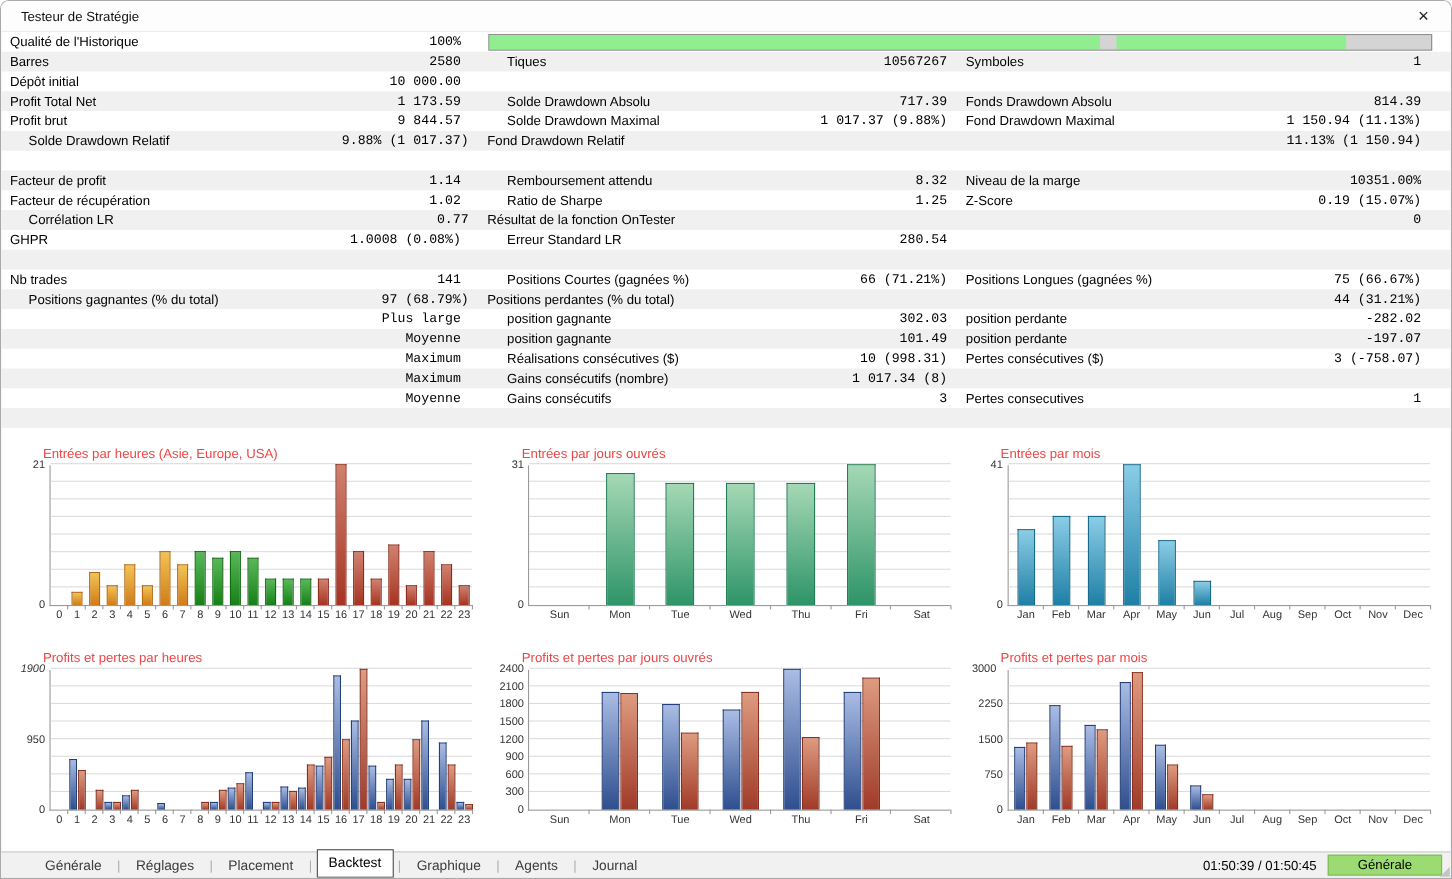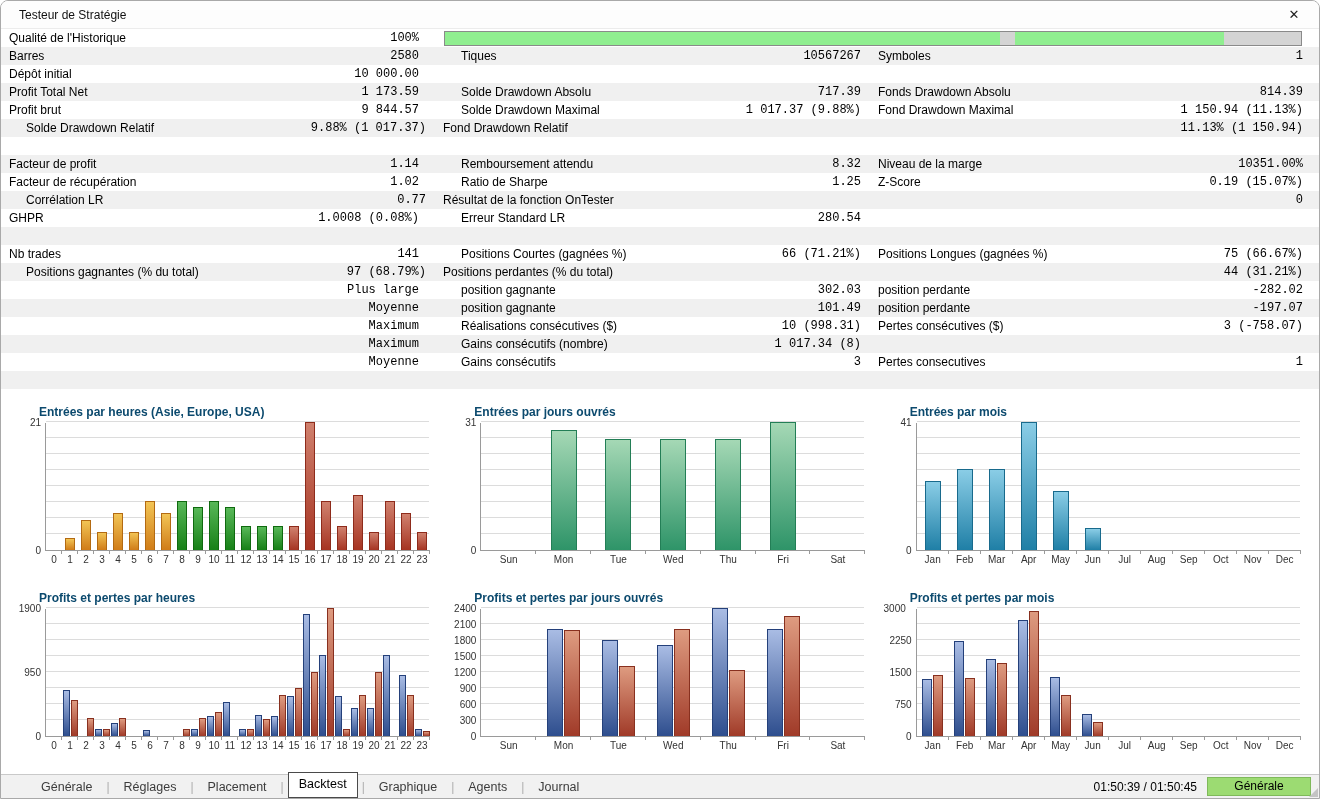--- a/index.html
+++ b/index.html
@@ -16,30 +16,30 @@
   .titlebar .title { font-size:12px; color:#111; }
   .titlebar .close { margin-left:auto; font-size:13px; color:#222; cursor:default;
                      width:22px; text-align:center; }
   
   .stats { width:100%; }
   .srow { display:flex; height:18px; line-height:18px; }
   .srow.gray { background:#f0f0f0; }
   .scell { display:flex; justify-content:space-between; overflow:hidden; white-space:nowrap; }
   .scell.c1 { width:435px; padding-left:8px;  padding-right:17px; }
   .scell.c2 { width:435px; padding-left:25px; padding-right:10px; }
-  .scell.c3 { flex:1;      padding-left:7px;  padding-right:16px;text-align:right; }
+  .scell.c3 { flex:1;      padding-left:7px;  padding-right:27px;text-align:right; }
   .scell .val { margin-left:10px;font-family:Liberation Mono, monospace; }
   .progress-wrap { flex:1; display:flex; align-items:center; padding:0 17px 0 8px; }
   .progress { flex:1; height:15px; border:1px solid #8a8a8a; background:#d6d6d6;
               display:flex; overflow:hidden; }
   .pseg { height:100%; }
   
   .charts { display:grid; grid-template-columns:repeat(3,1fr); padding:10px 6px 0 6px; }
   .chart { height:186px; padding-top:4px; }
-  .chart-title { margin:2px 0 4px 32px; font-size:12px; color:#0c4a6e;font-weight:bold; }
+  .chart-title { margin:2px 0 4px 32px; font-size:12px; color:#ef4444; }
   .plot-wrap { position:relative; margin-left:38px; width:384px; }
   .plot { position:relative; width:384px; height:128px;
           border-left:1px solid #9a9a9a; border-bottom:1px solid #9a9a9a; background:#fff; }
   .grid { position:absolute; left:0; right:0; height:1px; background:#dcdcdc; }
   .ylab { position:absolute; right:calc(100% + 5px); width:34px; text-align:right;
           font-size:10px; color:#333; }
   .xlab { position:absolute; top:calc(100% + 4px); text-align:center;
           font-size:10px; color:#333; }
   .tick { position:absolute; top:100%; width:1px; height:4px; background:#9a9a9a; }
   .bar  { position:absolute; bottom:0; border:1px solid; border-bottom:none; }
@@ -512,21 +512,21 @@
           <div class="grid" style="bottom: 16px;"></div>
           <div class="grid" style="bottom: 32px;"></div>
           <div class="grid" style="bottom: 48px;"></div>
           <div class="grid" style="bottom: 64px;"></div>
           <div class="grid" style="bottom: 80px;"></div>
           <div class="grid" style="bottom: 96px;"></div>
           <div class="grid" style="bottom: 112px;"></div>
           <div class="grid" style="bottom: 128px;"></div>
           <div class="ylab" style="bottom: -6px;">0</div>
           <div class="ylab" style="bottom: 58px;">950</div>
-          <div class="ylab" style="bottom: 122px;">1900</div>
+          <div class="ylab" style="bottom: 122px; font-style: italic;">1900</div>
           <div class="xlab" style="left: 0px; width: 16px;">0</div>
           <div class="tick" style="left: 15px;"></div>
           <div class="xlab" style="left: 16px; width: 16px;">1</div>
           <div class="tick" style="left: 31px;"></div>
           <div class="bar" style="height: 46.4842px; width: 7px; left: 16.5px; background: linear-gradient(rgb(169, 188, 228), rgb(46, 78, 142)); border-color: rgb(36, 64, 122);"></div>
           <div class="bar" style="height: 36.3789px; width: 7px; left: 24.5px; background: linear-gradient(rgb(222, 155, 128), rgb(160, 58, 40)); border-color: rgb(136, 48, 31);"></div>
           <div class="xlab" style="left: 32px; width: 16px;">2</div>
           <div class="tick" style="left: 47px;"></div>
           <div class="bar" style="height: 17.5158px; width: 7px; left: 40.5px; background: linear-gradient(rgb(222, 155, 128), rgb(160, 58, 40)); border-color: rgb(136, 48, 31);"></div>
           <div class="xlab" style="left: 48px; width: 16px;">3</div>

